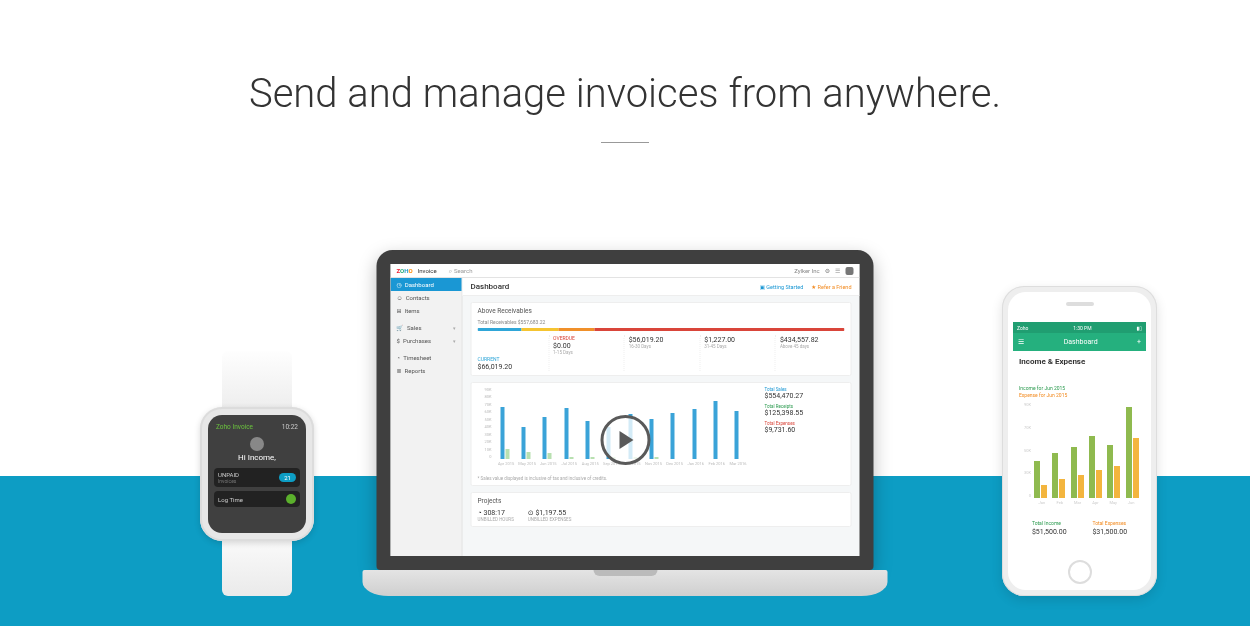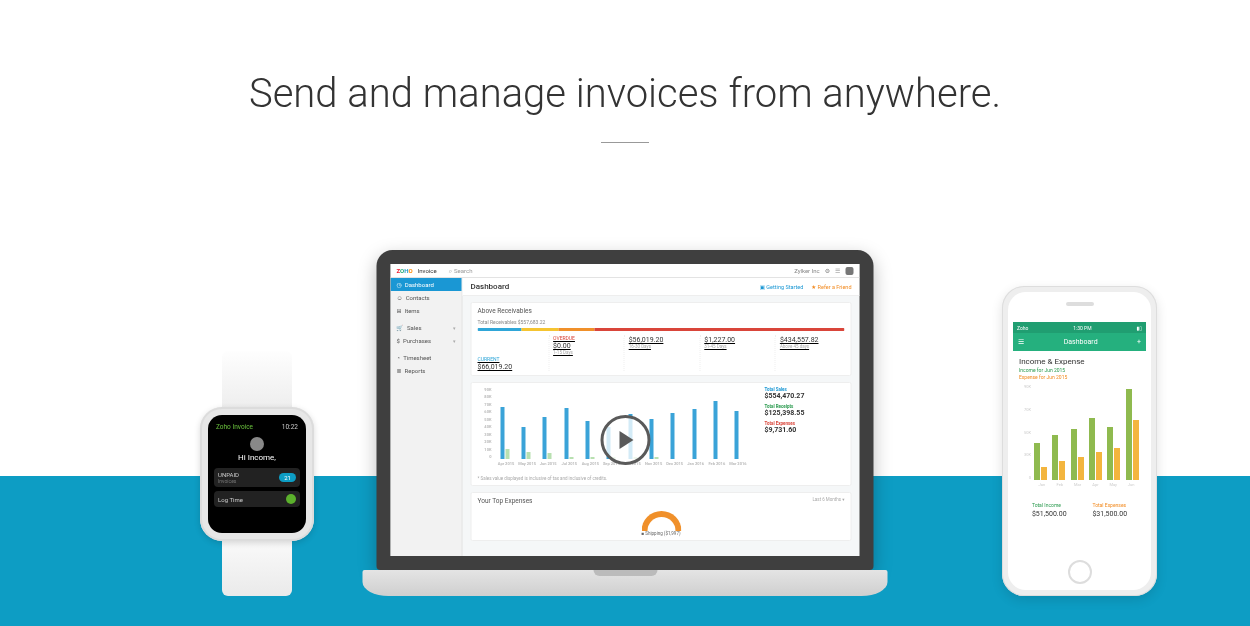--- a/index.html
+++ b/index.html
@@ -48,21 +48,21 @@
     position: absolute;
     top: 56px; left: 7px;
     width: 114px; height: 134px;
     background: #e7e7e7;
     border-radius: 22px;
     box-shadow: 0 2px 6px rgba(0,0,0,.15), inset 0 0 0 2px #dcdcdc;
   }
   .watch-screen {
     position: absolute;
     top: 8px; left: 8px; right: 8px; bottom: 8px;
-    background: #000000;
+    background: #404040;
     border-radius: 14px;
     padding: 8px 6px;
     color: #fff;
     font-size: 7px;
   }
   .w-row1 { display: flex; justify-content: space-between; padding: 0 2px 4px; }
   .w-row1 .app { color: #6ac23d; font-size: 6.5px; }
   .w-row1 .time { color: #ccc; font-size: 6.5px; }
   .w-avatar { width: 14px; height: 14px; border-radius: 50%; background: #888; margin: 2px auto; }
   .w-greet { text-align: center; font-size: 8px; margin-bottom: 6px; }
@@ -142,28 +142,28 @@
   .ls-main-head .links { display:flex; gap:8px; font-size:5.5px;}
   .link-blue{color:#1a97d4;} .link-orange{color:#f28a1f;}
   .ls-content { padding:6px 8px 0; }
   .card { background:#fff; border:1px solid #eee; border-radius:2px; padding:4px 6px; margin-bottom:6px;}
   .card-title { font-size:6.5px; color:#555; margin-bottom:4px;}
   .clabel { font-size:5px; color:#888; margin-bottom:3px;}
   .rec-bar { height:3px; width:100%; display:flex; margin:2px 0 4px; border-radius:1px; overflow:hidden;}
   .rec-bar .b1{background:#2fa6d8;width:12%;} .rec-bar .b2{background:#f5c431;width:10%;}
   .rec-bar .b3{background:#f0902a;width:10%;} .rec-bar .b4{background:#d9453a;width:68%;}
   .rec-cols { display:flex; gap:6px;}
-  .rec-col { flex:1; border-left:1px dotted #eee; padding-left:4px;text-decoration:underline;}
+  .rec-col { flex:1; border-left:1px dotted #eee; padding-left:4px;}
   .rec-col:first-child{border:none;padding-left:0;margin-top:21px;}
   .rec-col .lbl{font-size:5px;}
   .rec-col .val{font-size:7px;color:#333;margin-top:1px;}
   .rec-col .sub{font-size:4.5px;color:#aaa;}
   .lbl.blue{color:#2fa6d8;} .lbl.red{color:#d9453a;}
 
-  .sales-wrap{display:flex;gap:16px;font-weight:bold;}
+  .sales-wrap{display:flex;gap:16px;}
   .chart-area{flex:1;position:relative;height:86px;}
   .yaxis{position:absolute;left:0;top:0;bottom:14px;width:14px;display:flex;flex-direction:column;justify-content:space-between;font-size:4px;color:#bbb;text-align:right;}
   .bars{position:absolute;left:18px;right:0;bottom:14px;top:0;display:flex;align-items:flex-end;gap:3px;}
   .barpair{flex:1;display:flex;align-items:flex-end;gap:1px;justify-content:center;}
   .bar-a{width:4px;background:#3aa3d8;}
   .bar-b{width:4px;background:#b8e0b0;}
   .xaxis{position:absolute;left:18px;right:0;bottom:0;height:12px;display:flex;font-size:4px;color:#bbb;}
   .xaxis div{flex:1;text-align:center;}
   .legend{width:80px;font-size:5px;}
   .legend .row{margin-bottom:4px;}
@@ -207,21 +207,21 @@
     box-shadow:0 4px 12px rgba(0,0,0,.12), inset 0 0 0 1px #ddd;
     padding:6px;
   }
   .phone-inner{width:100%;height:100%;background:#fff;border-radius:18px;position:relative;overflow:hidden;}
   .ph-speaker{position:absolute;top:10px;left:50%;transform:translateX(-50%);width:28px;height:4px;background:#ddd;border-radius:2px;}
   .ph-home{position:absolute;bottom:6px;left:50%;transform:translateX(-50%);width:24px;height:24px;border:2px solid #ddd;border-radius:50%;}
   .ph-screen{position:absolute;top:30px;left:5px;right:5px;bottom:36px;background:#fff;display:flex;flex-direction:column;}
   .ph-status{height:11px;background:#209e71;color:#fff;font-size:5px;display:flex;justify-content:space-between;align-items:center;padding:0 4px;}
   .ph-nav{height:18px;background:#25b07e;color:#fff;display:flex;align-items:center;justify-content:space-between;padding:0 5px;font-size:7px;}
   .ph-content{flex:1;padding:6px;}
-  .ph-title{font-size:8px;color:#333;margin-bottom:1px;}
+  .ph-title{font-size:8px;color:#333;margin-bottom:19px;font-weight:bold;}
   .ph-sub1{font-size:5px;color:#2a9a4e;margin-bottom:1px;}
   .ph-sub2{font-size:5px;color:#f28a1f;margin-bottom:4px;}
   .ph-chart{height:110px;position:relative;}
   .ph-yaxis{position:absolute;left:0;top:0;bottom:14px;width:12px;display:flex;flex-direction:column;justify-content:space-between;font-size:4px;color:#ccc;text-align:right;}
   .ph-bars{position:absolute;left:14px;right:0;bottom:14px;top:0;display:flex;align-items:flex-end;gap:3px;}
   .ph-bp{flex:1;display:flex;flex-direction:column;align-items:center;justify-content:flex-end;}
   .ph-stack{display:flex;align-items:flex-end;gap:1px;}
   .pbar-a{width:6px;background:#8fba4f;}
   .pbar-b{width:6px;background:#f3b53e;}
   .ph-xaxis{position:absolute;left:14px;right:0;bottom:0;height:12px;display:flex;font-size:4px;color:#ccc;}
@@ -459,26 +459,31 @@
                       <div class="lbl2 red">Total Expenses</div>
                       <div class="val2">$9,731.60</div>
                     </div>
                   </div>
               </div>
               <div class="foot">* Sales value displayed is inclusive of tax and inclusive of credits.</div>
             </div>
 
             <div class="two-cards">
               <div class="card">
-                <div style="display:flex;justify-content:space-between;">
-                  <div class="card-title">Your Top Expenses</div>
-                  <div class="lastm"><span>Last 6 Months</span> ▾</div>
-                </div>
-                <div class="donut-stub"></div>
-                <div class="expn-line">■ <span>Shipping ($1,997)</span></div>
+                <div class="card-title">Projects</div>
+                <div class="proj-row" id="proj-row">
+                    <div class="proj-col">
+                      <div class="big">◔ 308:17</div>
+                      <div class="sm">UNBILLED HOURS</div>
+                    </div>
+                    <div class="proj-col">
+                      <div class="big">⊙ $1,197.55</div>
+                      <div class="sm">UNBILLED EXPENSES</div>
+                    </div>
+                  </div>
               </div>
             </div>
           </div>
         </div>
       </div>
     </div>
     <div class="play">
       <div class="play-tri"></div>
     </div>
   </div>

